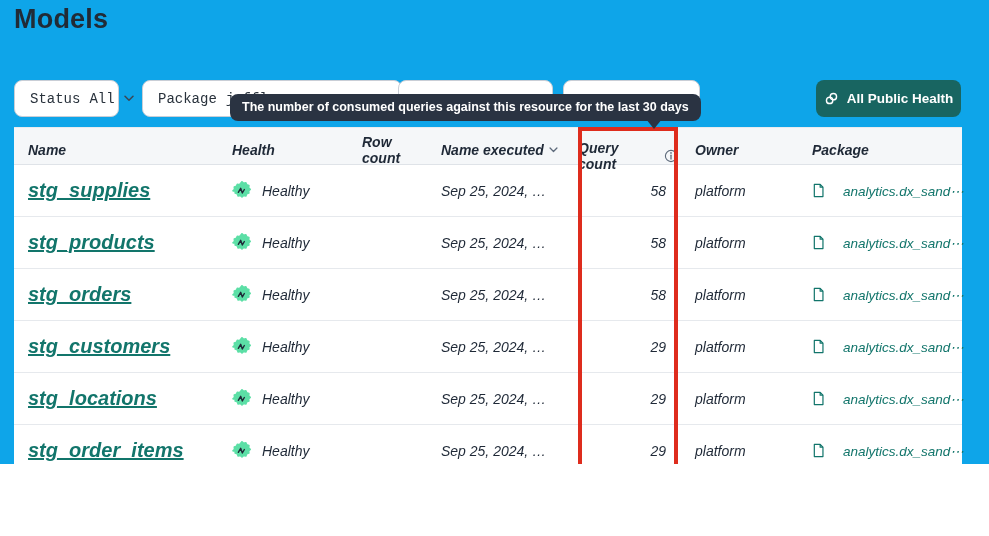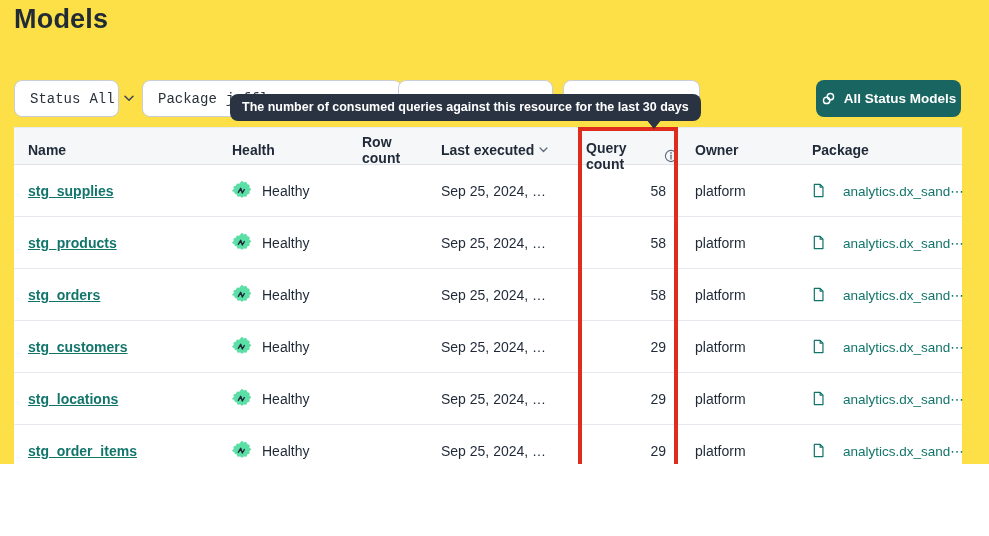--- a/index.html
+++ b/index.html
@@ -5,21 +5,21 @@
   * { margin: 0; padding: 0; box-sizing: border-box; }
   html, body { background: #ffffff; }
   body {
     font-family: "Liberation Sans", sans-serif;
     color: #1f2937;
   }
   .screen {
     position: relative;
     width: 989px;
     height: 464px;
-    background: #fde047;
+    background: #0ea5e9;
     overflow: hidden;
   }
   .page-title {
     position: absolute;
     left: 14px; top: 4px;
     font-size: 27px;
     font-weight: 600;
     color: #212b36;
     letter-spacing: 0.2px;
   }
@@ -114,32 +114,32 @@
     color: #5d6a7b;
     display: flex;
     align-items: center;
     gap: 5px;
   }
   .trow {
     height: 52px;
     border-bottom: 1px solid #e6e9ed;
     background: #ffffff;
   }
-  .cell { display: flex; align-items: center; font-size: 14px; color: #1f2937; }
+  .cell { display: flex; align-items: center; font-size: 14px; color: #1f2937; font-style: italic; }
   .c-name, .c-health, .c-rowcount { padding-left: 14px; }
   .c-lastexec { padding-left: 25px; }
   .c-query { justify-content: flex-end; padding-right: 12px; }
-  .th.c-query { justify-content: flex-start; padding-left: 8px; padding-right: 0; margin-top: 12px; }
+  .th.c-query { justify-content: flex-start; padding-right: 0; margin-top: 12px; }
   .c-owner { padding-left: 17px; }
   .c-relation { padding-left: 0; }
 
   .model-link {
     color: #12756b;
     font-weight: 700;
-    font-size: 14px;
+    font-size: 20px;
     text-decoration: underline;
     cursor: pointer;
   }
   .health-wrap { display: flex; align-items: center; gap: 10px; }
   .relation-link {
     display: flex; align-items: center; gap: 18px;
     color: #12756b;
     font-size: 13.5px;
     text-decoration: none;
     cursor: pointer;
@@ -189,33 +189,33 @@
     </span>
   </div>
 
   <button class="primary-btn">
     <span class="icon">
       <svg width="15" height="15" viewBox="0 0 16 16">
           <circle cx="6" cy="10" r="3.4" fill="none" stroke="#ffffff" stroke-width="1.5"></circle>
           <circle cx="10" cy="6" r="3.4" fill="none" stroke="#ffffff" stroke-width="1.5"></circle>
         </svg>
     </span>
-    <span>All Status Models</span>
+    <span>All Public Health</span>
   </button>
 
   <div class="tooltip">The number of consumed queries against this resource for the last 30 days</div>
   <div class="tooltip-caret"></div>
 
   <div class="table">
     <div class="tgrid thead">
       <div class="th cell c-name">Name</div>
       <div class="th cell c-health">Health</div>
       <div class="th cell c-rowcount">Row count</div>
       <div class="th cell c-lastexec">
-        <span>Last executed</span>
+        <span>Name executed</span>
         <span class="icon">
           <svg width="9" height="6" viewBox="0 0 10 7">
               <path d="M1 1.2 L5 5.2 L9 1.2" fill="none" stroke="#5d6a7b" stroke-width="1.5" stroke-linecap="round" stroke-linejoin="round"></path>
             </svg>
         </span>
       </div>
       <div class="th cell c-query">
         <span>Query count</span>
         <span class="icon">
           <svg width="14" height="14" viewBox="0 0 14 14">

